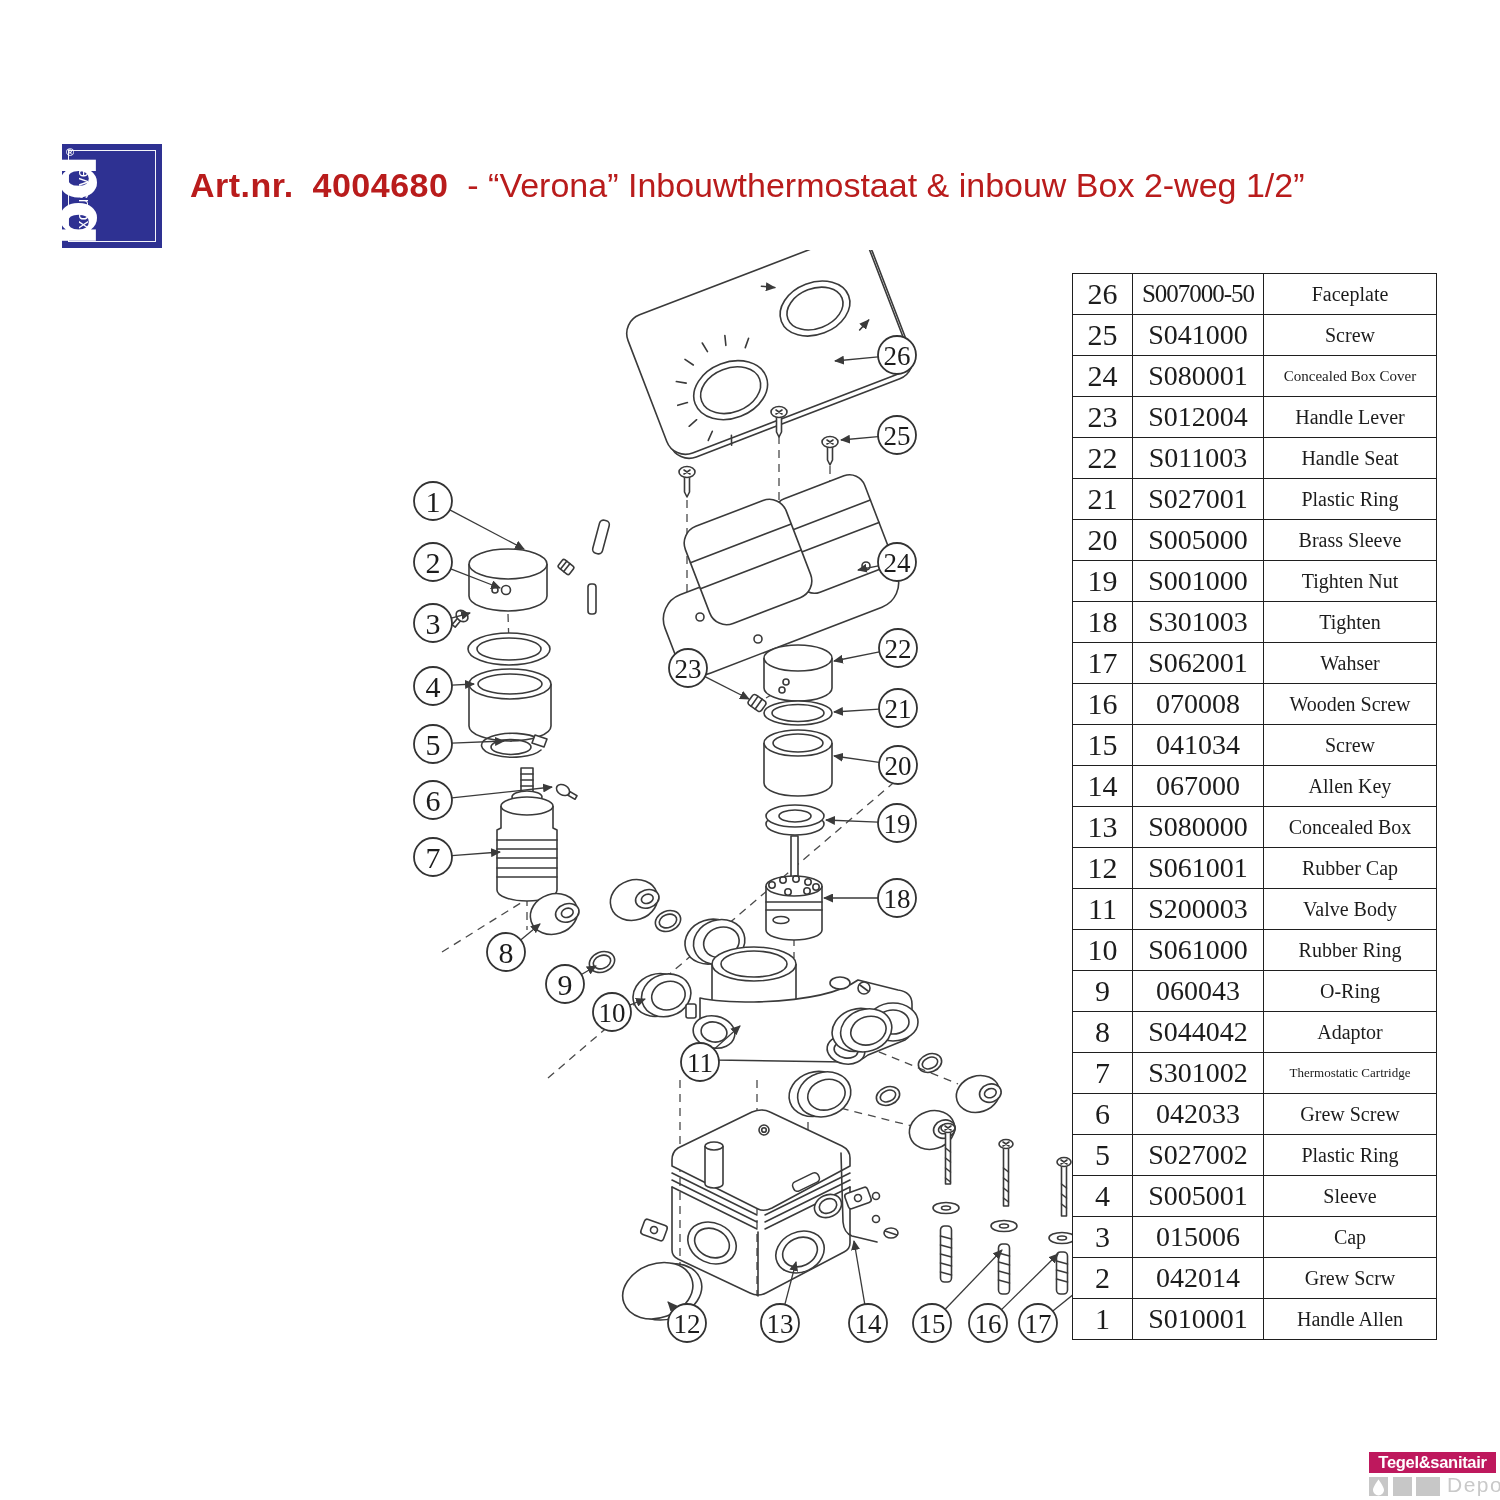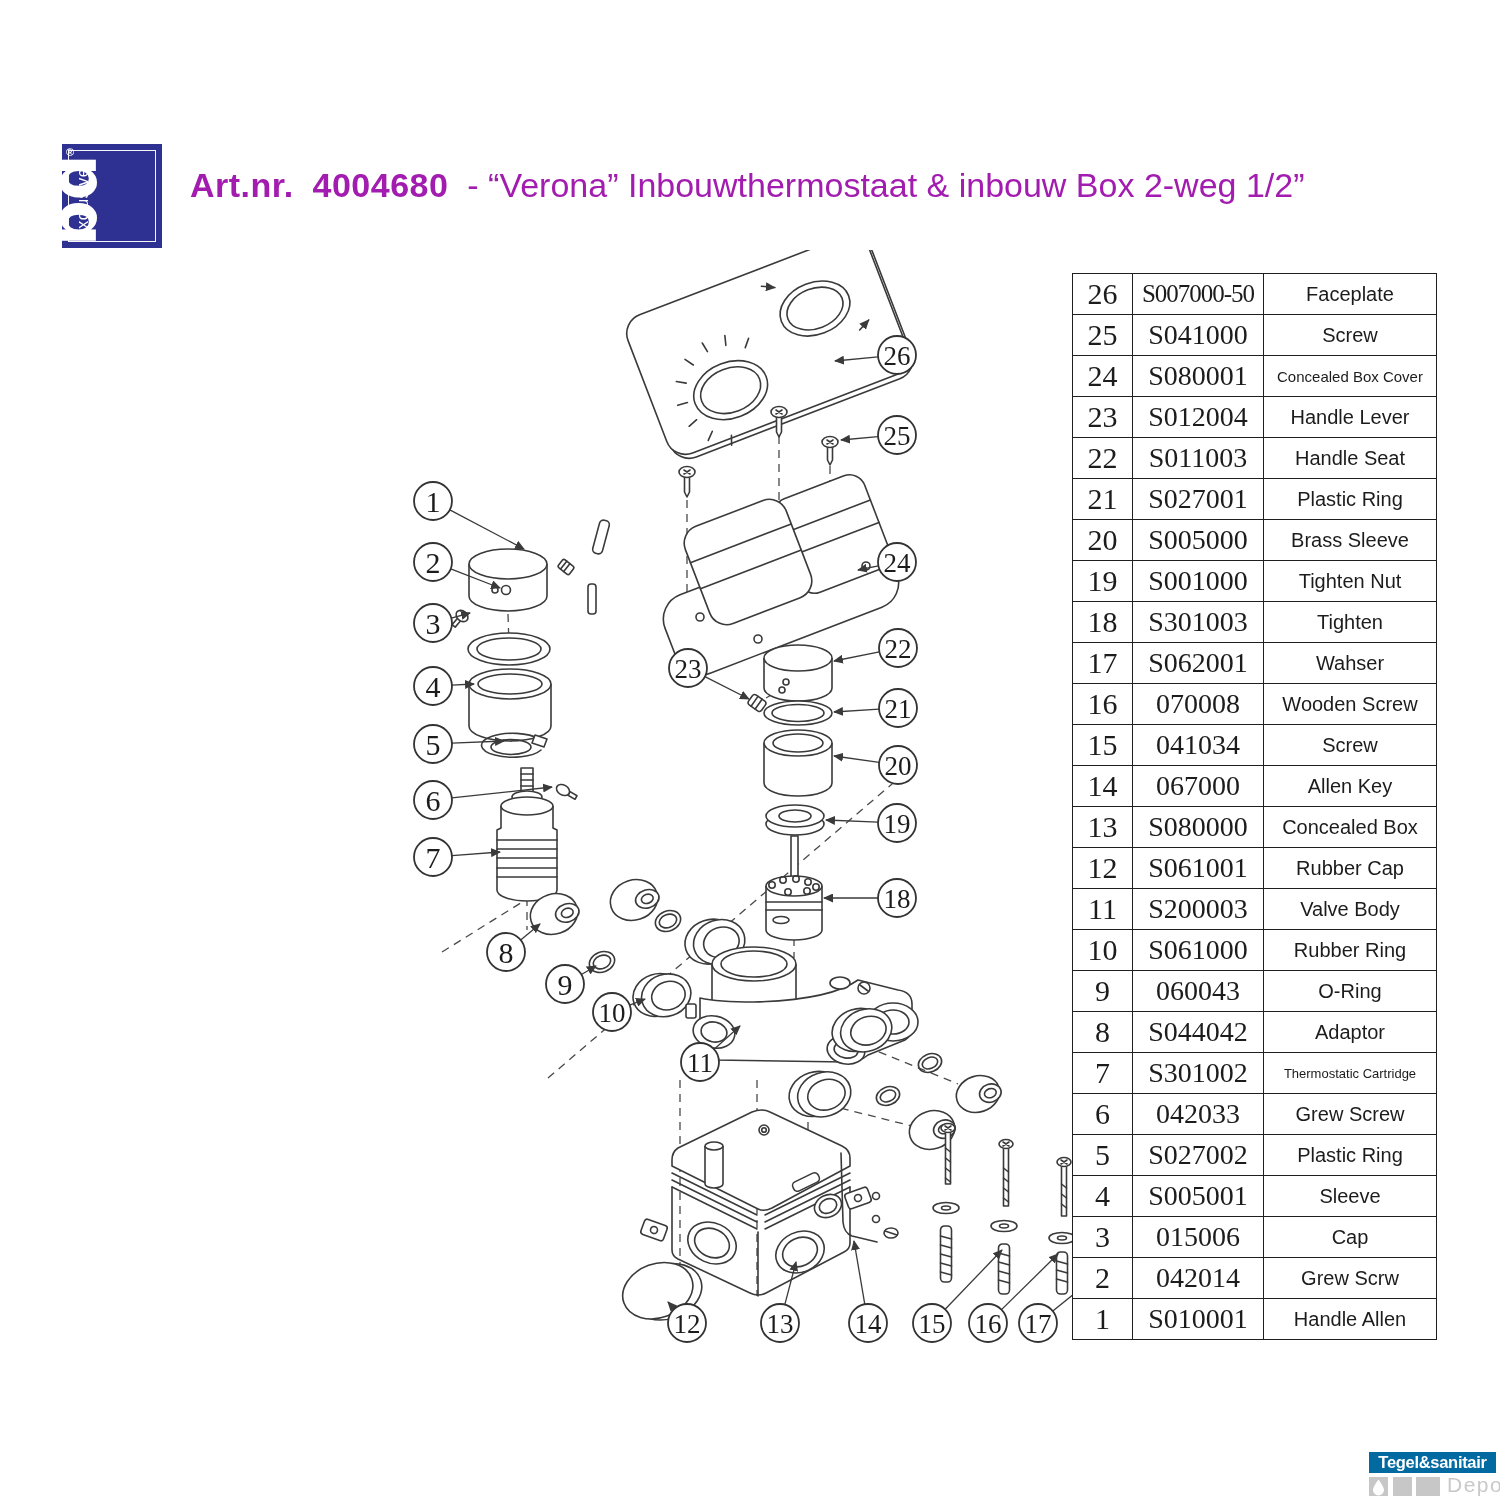--- a/index.html
+++ b/index.html
@@ -22,50 +22,50 @@
   .logo .tagline{
     position:absolute;left:30px;bottom:8px;color:#fff;font-size:16px;letter-spacing:.5px;
     transform:rotate(-90deg);transform-origin:0 100%;white-space:nowrap;
   }
   .logo .glyph{
     position:absolute;left:44px;bottom:2px;color:#fff;font-size:64px;font-weight:bold;
     font-family:"DejaVu Sans", sans-serif;line-height:1;
     transform:rotate(-90deg);transform-origin:0 100%;white-space:nowrap;
   }
   .title{
-    position:absolute;left:190px;top:166px;font-size:34px;color:#a21caf;white-space:nowrap;
+    position:absolute;left:190px;top:166px;font-size:34px;color:#b91c1c;white-space:nowrap;
   }
   .title b{letter-spacing:.5px;}
   
   .parts-table{
     position:absolute;left:1072px;top:273px;width:364px;height:1067px;z-index:2;
     border-collapse:collapse;table-layout:fixed;background:#fff;
   }
   .parts-table td{
     border:1.6px solid #1f1f1f;text-align:center;vertical-align:middle;
     color:#1c1c1c;overflow:hidden;white-space:nowrap;padding:0;
   }
   .parts-table tr{height:41px;}
   td.no{font-family:"Liberation Serif", serif;font-size:30px;}
   td.code{font-family:"Liberation Serif", serif;font-size:28px;}
   td.code.cd-l{font-size:25px;letter-spacing:-1px;}
-  td.name{font-family:Liberation Sans, sans-serif;font-size:20px;}
+  td.name{font-family:Liberation Serif, serif;font-size:20px;}
   td.name.nm-s{font-size:15px;}
   td.name.nm-xs{font-size:13px;}
   
   .diagram{position:absolute;left:380px;top:250px;width:700px;height:1110px;z-index:1;}
   .ln{fill:none;stroke:#3a3a3a;stroke-width:1.6;stroke-linejoin:round;stroke-linecap:round;}
   .lnf{fill:#ffffff;stroke:#3a3a3a;stroke-width:1.6;stroke-linejoin:round;}
   .dash{fill:none;stroke:#4a4a4a;stroke-width:1.3;stroke-dasharray:8 6;}
   .callout-circle{fill:#ffffff;stroke:#333;stroke-width:1.8;}
   .callout-text{font-family:"Liberation Serif", serif;fill:#1c1c1c;text-anchor:middle;}
   .leader{fill:none;stroke:#3a3a3a;stroke-width:1.3;}
   
   .wm-bar{
-    position:absolute;left:1369px;top:1452px;width:127px;height:21px;background:#0369a1;
+    position:absolute;left:1369px;top:1452px;width:127px;height:21px;background:#be185d;
     color:#fff;font-weight:bold;font-size:16.5px;line-height:21px;text-align:center;
     letter-spacing:-.3px;
   }
   .wm-squares{position:absolute;left:1369px;top:1477px;display:flex;gap:4.5px;}
   .wm-sq{width:19px;height:19px;background:#c7c7c7;}
   .wm-sq.wide{width:24px;}
   .wm-depot{
     position:absolute;left:1447px;top:1473px;color:#c9c9c9;font-size:21px;
     font-weight:400;letter-spacing:1.5px;
   }

